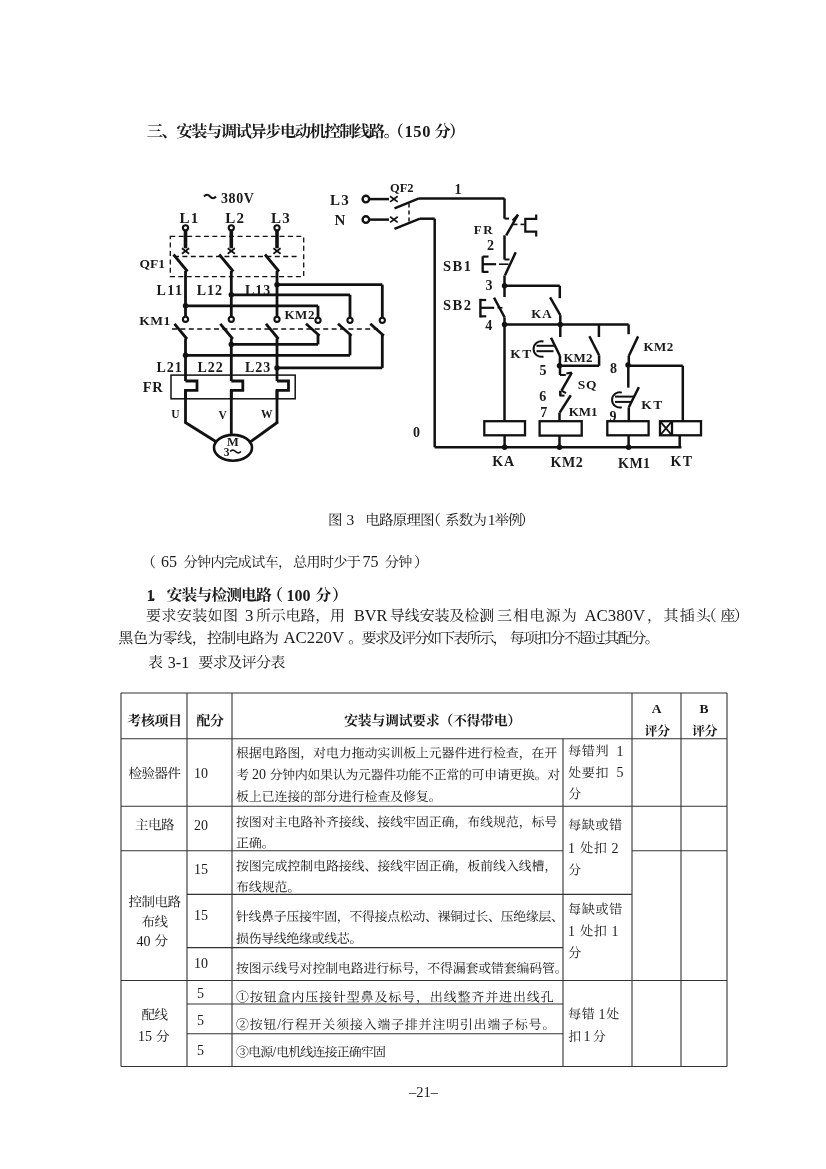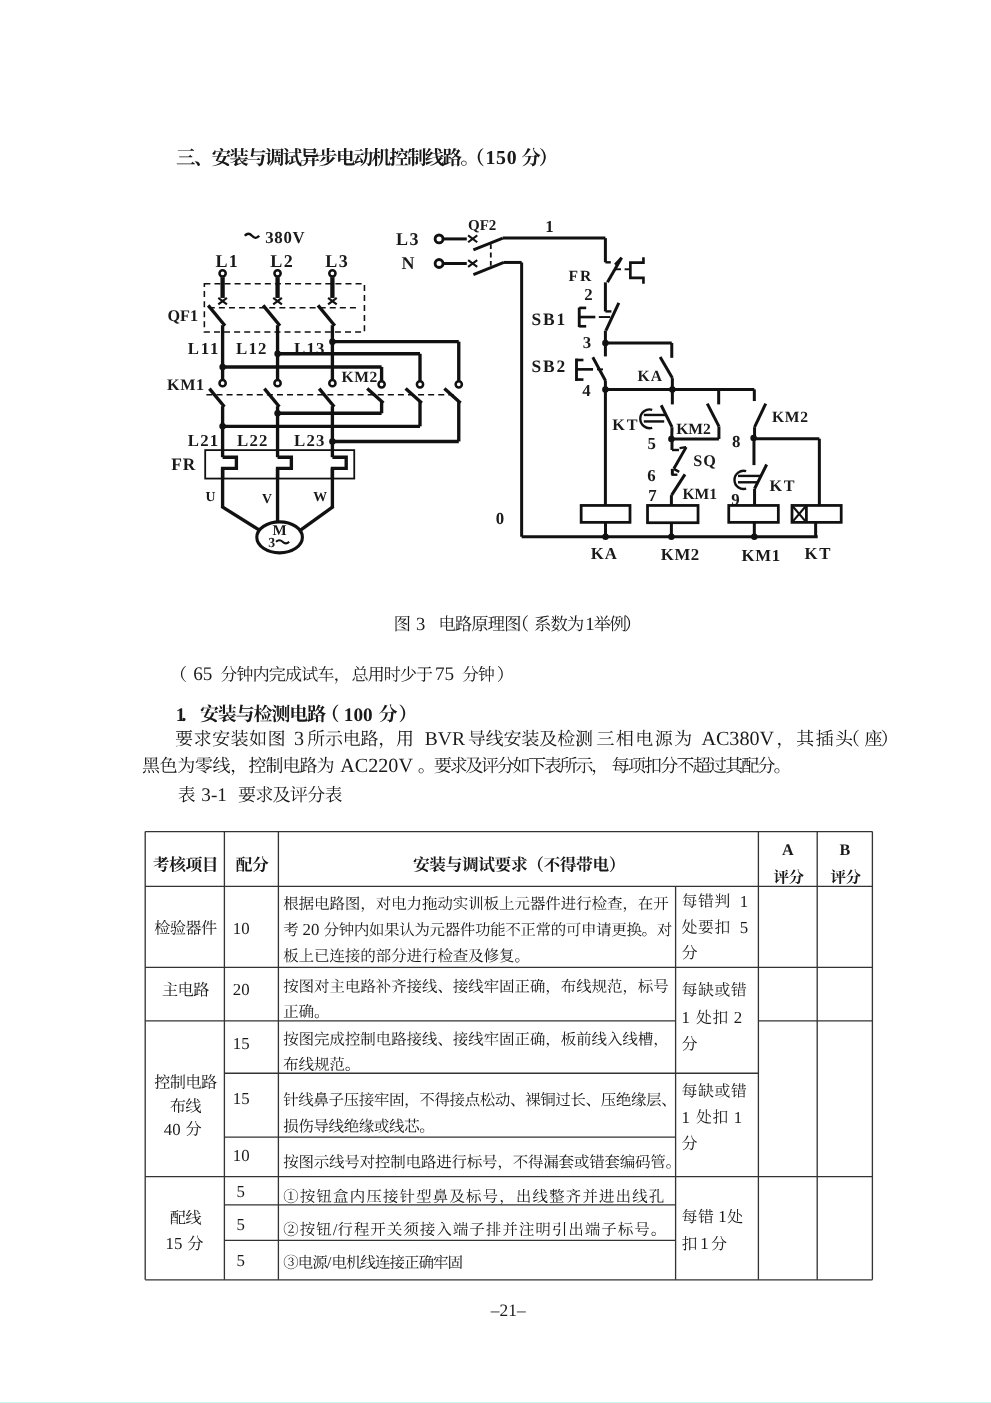--- a/index.html
+++ b/index.html
@@ -1,14 +1,14 @@
 <!DOCTYPE html>
 <html><head><meta charset="utf-8"><style>
 html,body{margin:0;padding:0;background:#fff;}
-#page{position:relative;width:826px;height:1169px;background:#5eead4;overflow:hidden;}
+#page{position:relative;width:826px;height:1169px;background:#fde047;overflow:hidden;}
 svg{position:absolute;top:0;left:0;}
 text{white-space:pre;-webkit-font-smoothing:antialiased;}
 </style></head><body>
 <div id="page">
 <svg width="826" height="1169" viewBox="0 0 826 1169">
 <defs>
         <path id="g0" d="M79 -82Q79 -82 81 -81Q82 -80 84 -78Q86 -77 88 -75Q91 -73 92 -72Q92 -70 90 -70H9L9 -73H72ZM72 -49Q72 -49 73 -48Q74 -47 76 -45Q78 -44 80 -42Q83 -40 84 -39Q84 -37 81 -37H16L15 -40H65ZM84 -13Q84 -13 86 -12Q87 -11 89 -9Q91 -8 94 -6Q96 -4 98 -2Q97 -1 95 -1H4L3 -4H77Z"></path>
         <path id="g1" d="M24 8Q22 8 21 7Q19 6 18 4Q16 1 15 -3Q13 -6 10 -9Q8 -13 3 -17L4 -18Q14 -16 20 -13Q26 -10 29 -5Q30 -3 30 -2Q31 -0 31 1Q31 4 29 6Q27 8 24 8Z"></path>
         <path id="g2" d="M80 -68 86 -74 97 -64Q96 -63 96 -63Q95 -63 93 -63Q91 -61 88 -59Q86 -57 83 -55Q80 -53 77 -52L76 -52Q77 -55 78 -57Q79 -60 80 -63Q81 -66 81 -68ZM17 -75Q20 -69 20 -64Q20 -59 19 -56Q17 -52 15 -51Q13 -49 11 -49Q9 -49 7 -51Q5 -52 4 -54Q3 -57 5 -59Q6 -61 9 -63Q10 -64 12 -65Q14 -67 15 -70Q16 -72 16 -75ZM85 -68V-65H16V-68ZM41 -85Q48 -85 52 -83Q57 -81 58 -79Q60 -76 59 -74Q59 -71 57 -70Q55 -68 53 -68Q50 -68 47 -70Q47 -73 46 -75Q45 -78 44 -80Q42 -83 40 -84ZM22 -20Q39 -19 51 -16Q63 -14 71 -11Q78 -9 83 -6Q87 -3 89 -1Q91 2 90 4Q90 6 88 7Q87 8 84 8Q82 9 79 7Q74 3 65 -2Q56 -6 45 -11Q34 -15 20 -19ZM20 -19Q22 -22 24 -27Q26 -31 29 -36Q31 -42 33 -47Q35 -52 37 -56Q39 -61 40 -64L55 -60Q55 -59 54 -58Q53 -57 49 -58L52 -59Q50 -56 48 -50Q45 -45 42 -39Q39 -33 36 -28Q33 -22 30 -17ZM76 -41Q73 -32 70 -25Q66 -17 60 -12Q55 -6 47 -2Q40 2 29 5Q18 7 4 9L3 8Q17 4 27 0Q37 -4 44 -10Q52 -16 56 -24Q60 -32 63 -43H76ZM85 -52Q85 -52 86 -51Q87 -50 89 -49Q91 -47 93 -45Q95 -44 97 -42Q96 -41 94 -41H5L4 -43H78Z"></path>
         <path id="g3" d="M41 -23V-15H29V-19ZM43 -40Q49 -41 52 -39Q55 -38 56 -37Q57 -35 57 -33Q56 -32 55 -30Q53 -29 51 -29Q49 -29 47 -31Q46 -33 45 -36Q44 -38 42 -40ZM27 -3Q30 -3 35 -4Q40 -4 47 -5Q54 -6 61 -7L61 -5Q56 -3 48 0Q40 4 30 8ZM38 -19 41 -17V-3L29 1L33 -3Q34 1 33 3Q33 6 32 7Q31 9 29 9L23 -2Q27 -4 28 -5Q29 -6 29 -7V-19ZM90 -19Q89 -18 88 -18Q88 -18 86 -18Q83 -17 79 -16Q76 -15 72 -14Q68 -13 64 -12L63 -13Q66 -15 68 -18Q71 -20 74 -23Q77 -25 78 -27ZM53 -29Q56 -23 61 -19Q65 -14 71 -11Q77 -8 84 -6Q90 -4 97 -3L97 -2Q94 -1 91 2Q89 4 88 9Q79 5 72 1Q65 -4 60 -11Q55 -18 52 -28ZM56 -28Q50 -23 42 -19Q34 -15 24 -12Q15 -9 3 -7L3 -9Q15 -12 25 -18Q34 -23 40 -30H56ZM85 -38Q85 -38 87 -37Q88 -36 89 -34Q91 -33 93 -31Q95 -30 96 -28Q96 -27 94 -27H5L4 -30H79ZM9 -79Q15 -78 18 -75Q22 -73 23 -70Q24 -68 23 -66Q23 -64 21 -63Q19 -61 17 -61Q15 -62 13 -64Q13 -66 12 -69Q12 -72 10 -74Q9 -77 8 -79ZM41 -83Q41 -82 40 -82Q40 -81 38 -81V-38Q38 -37 36 -36Q35 -36 33 -35Q31 -35 29 -35H27V-85ZM4 -52Q6 -52 10 -54Q14 -55 19 -56Q24 -58 29 -59L30 -58Q27 -56 23 -52Q19 -48 13 -43Q13 -41 11 -40ZM83 -54Q83 -54 84 -53Q85 -52 87 -51Q89 -49 90 -48Q92 -46 94 -45Q93 -43 91 -43H43L42 -46H77ZM86 -75Q86 -75 87 -74Q88 -74 90 -72Q91 -71 93 -69Q95 -68 97 -66Q96 -65 94 -65H41L40 -67H80ZM75 -83Q75 -82 74 -82Q73 -81 71 -81V-45H60V-85Z"></path>

